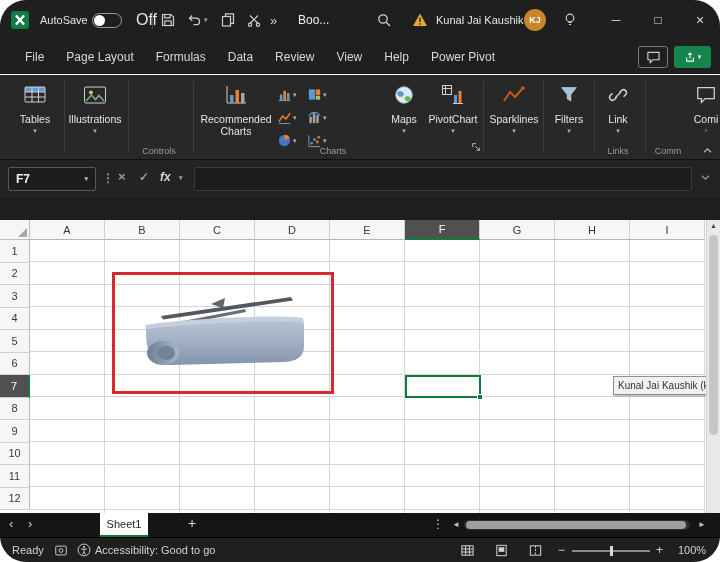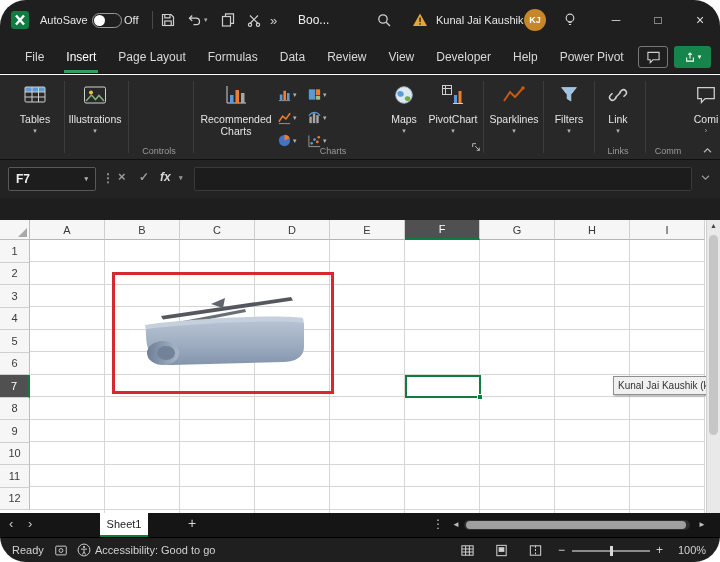--- a/index.html
+++ b/index.html
@@ -93,21 +93,21 @@
           <rect x="1" y="1" width="18" height="18" rx="3" fill="#107c41"></rect>
           <path d="M6,5.5 L14,14.5 M14,5.5 L6,14.5" stroke="#fff" stroke-width="2.4"></path>
         </svg>
     </div>
     <div class="tb" style="left:40px;font-size:11px">AutoSave</div>
     <div class="tb" style="left:92px">
         <span class="toggle">
           <span class="knob"></span>
         </span>
       </div>
-    <div class="tb" style="left:124px;font-size:11px">Off</div>
+    <div class="tb" style="left:136px;font-size:16px">Off</div>
     <div class="tb" style="left:152px;top:11px;height:18px;width:1px;background:#4a4a4a"></div>
     <div class="tb" style="left:160px">
       <svg width="16" height="16" viewBox="0 0 16 16" fill="none" stroke="#cfcfcf" stroke-width="1.2">
           <path d="M2.5,2.5 h8.5 L13.5,5 V13.5 H2.5 Z"></path>
           <path d="M4.8,2.5 v3.4 h5.2 V2.5"></path>
           <rect x="4.8" y="9" width="6.4" height="4.5"></rect>
         </svg>
     </div>
     <div class="tb" style="left:186px">
       <svg width="16" height="16" viewBox="0 0 16 16" fill="none" stroke="#cfcfcf" stroke-width="1.3">
@@ -154,27 +154,25 @@
           <path d="M6.5,10.5 h3 M6.9,12.5 h2.2"></path>
         </svg>
     </div>
     <div class="tb win" style="left:598px">─</div>
     <div class="tb win" style="left:640px">□</div>
     <div class="tb win" style="left:682px;font-size:14px">×</div>
   </div>
 
   <div class="menubar">
     <div class="mtab">File</div>
-    <div class="mtab active">Insert</div>
     <div class="mtab">Page Layout</div>
     <div class="mtab">Formulas</div>
     <div class="mtab">Data</div>
     <div class="mtab">Review</div>
     <div class="mtab">View</div>
-    <div class="mtab">Developer</div>
     <div class="mtab">Help</div>
     <div class="mtab">Power Pivot</div>
     <div class="comment-btn">
       <svg width="15" height="14" viewBox="0 0 16 15" fill="none" stroke="#cfcfcf" stroke-width="1.2">
           <path d="M2,2.5 h12 v8 h-6.5 l-3,3 v-3 H2 Z"></path>
         </svg>
     </div>
     <div class="share-btn">
       <svg width="12" height="12" viewBox="0 0 16 16" fill="none" stroke="#fff" stroke-width="1.4">
           <path d="M8,10 V2.5 M5.5,5 L8,2.5 10.5,5 M3.5,8.5 v5 h9 v-5"></path>

